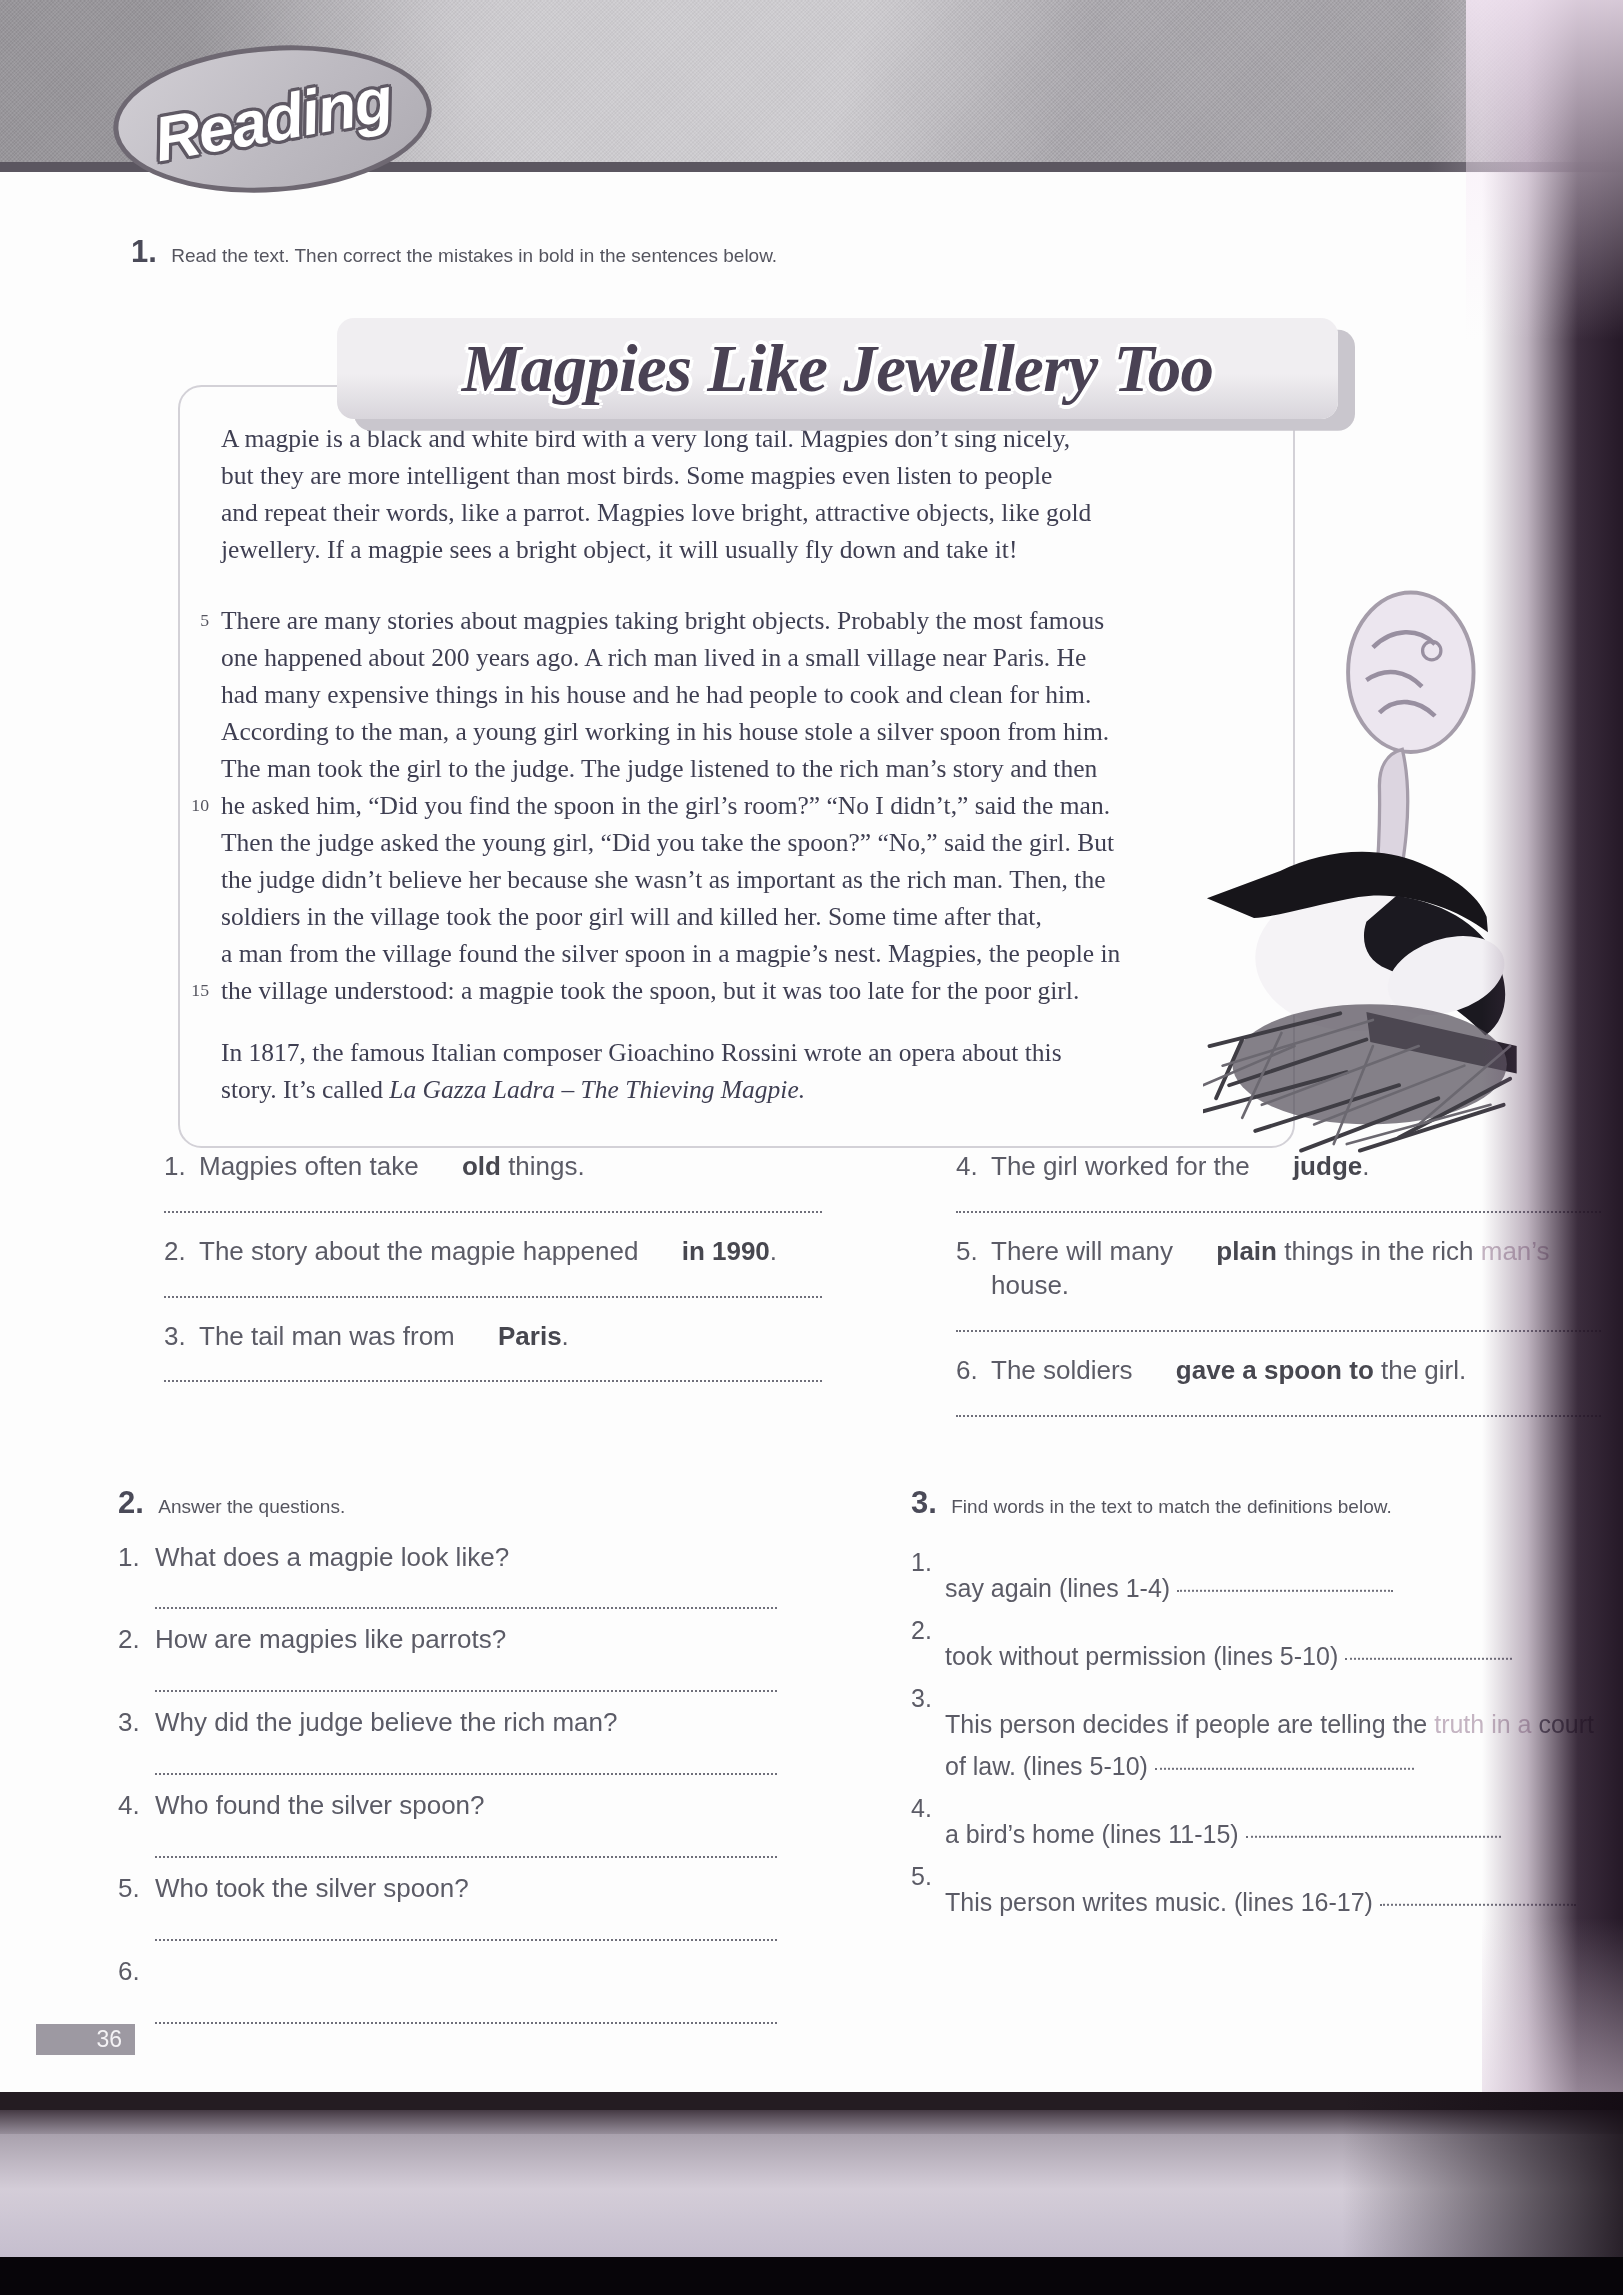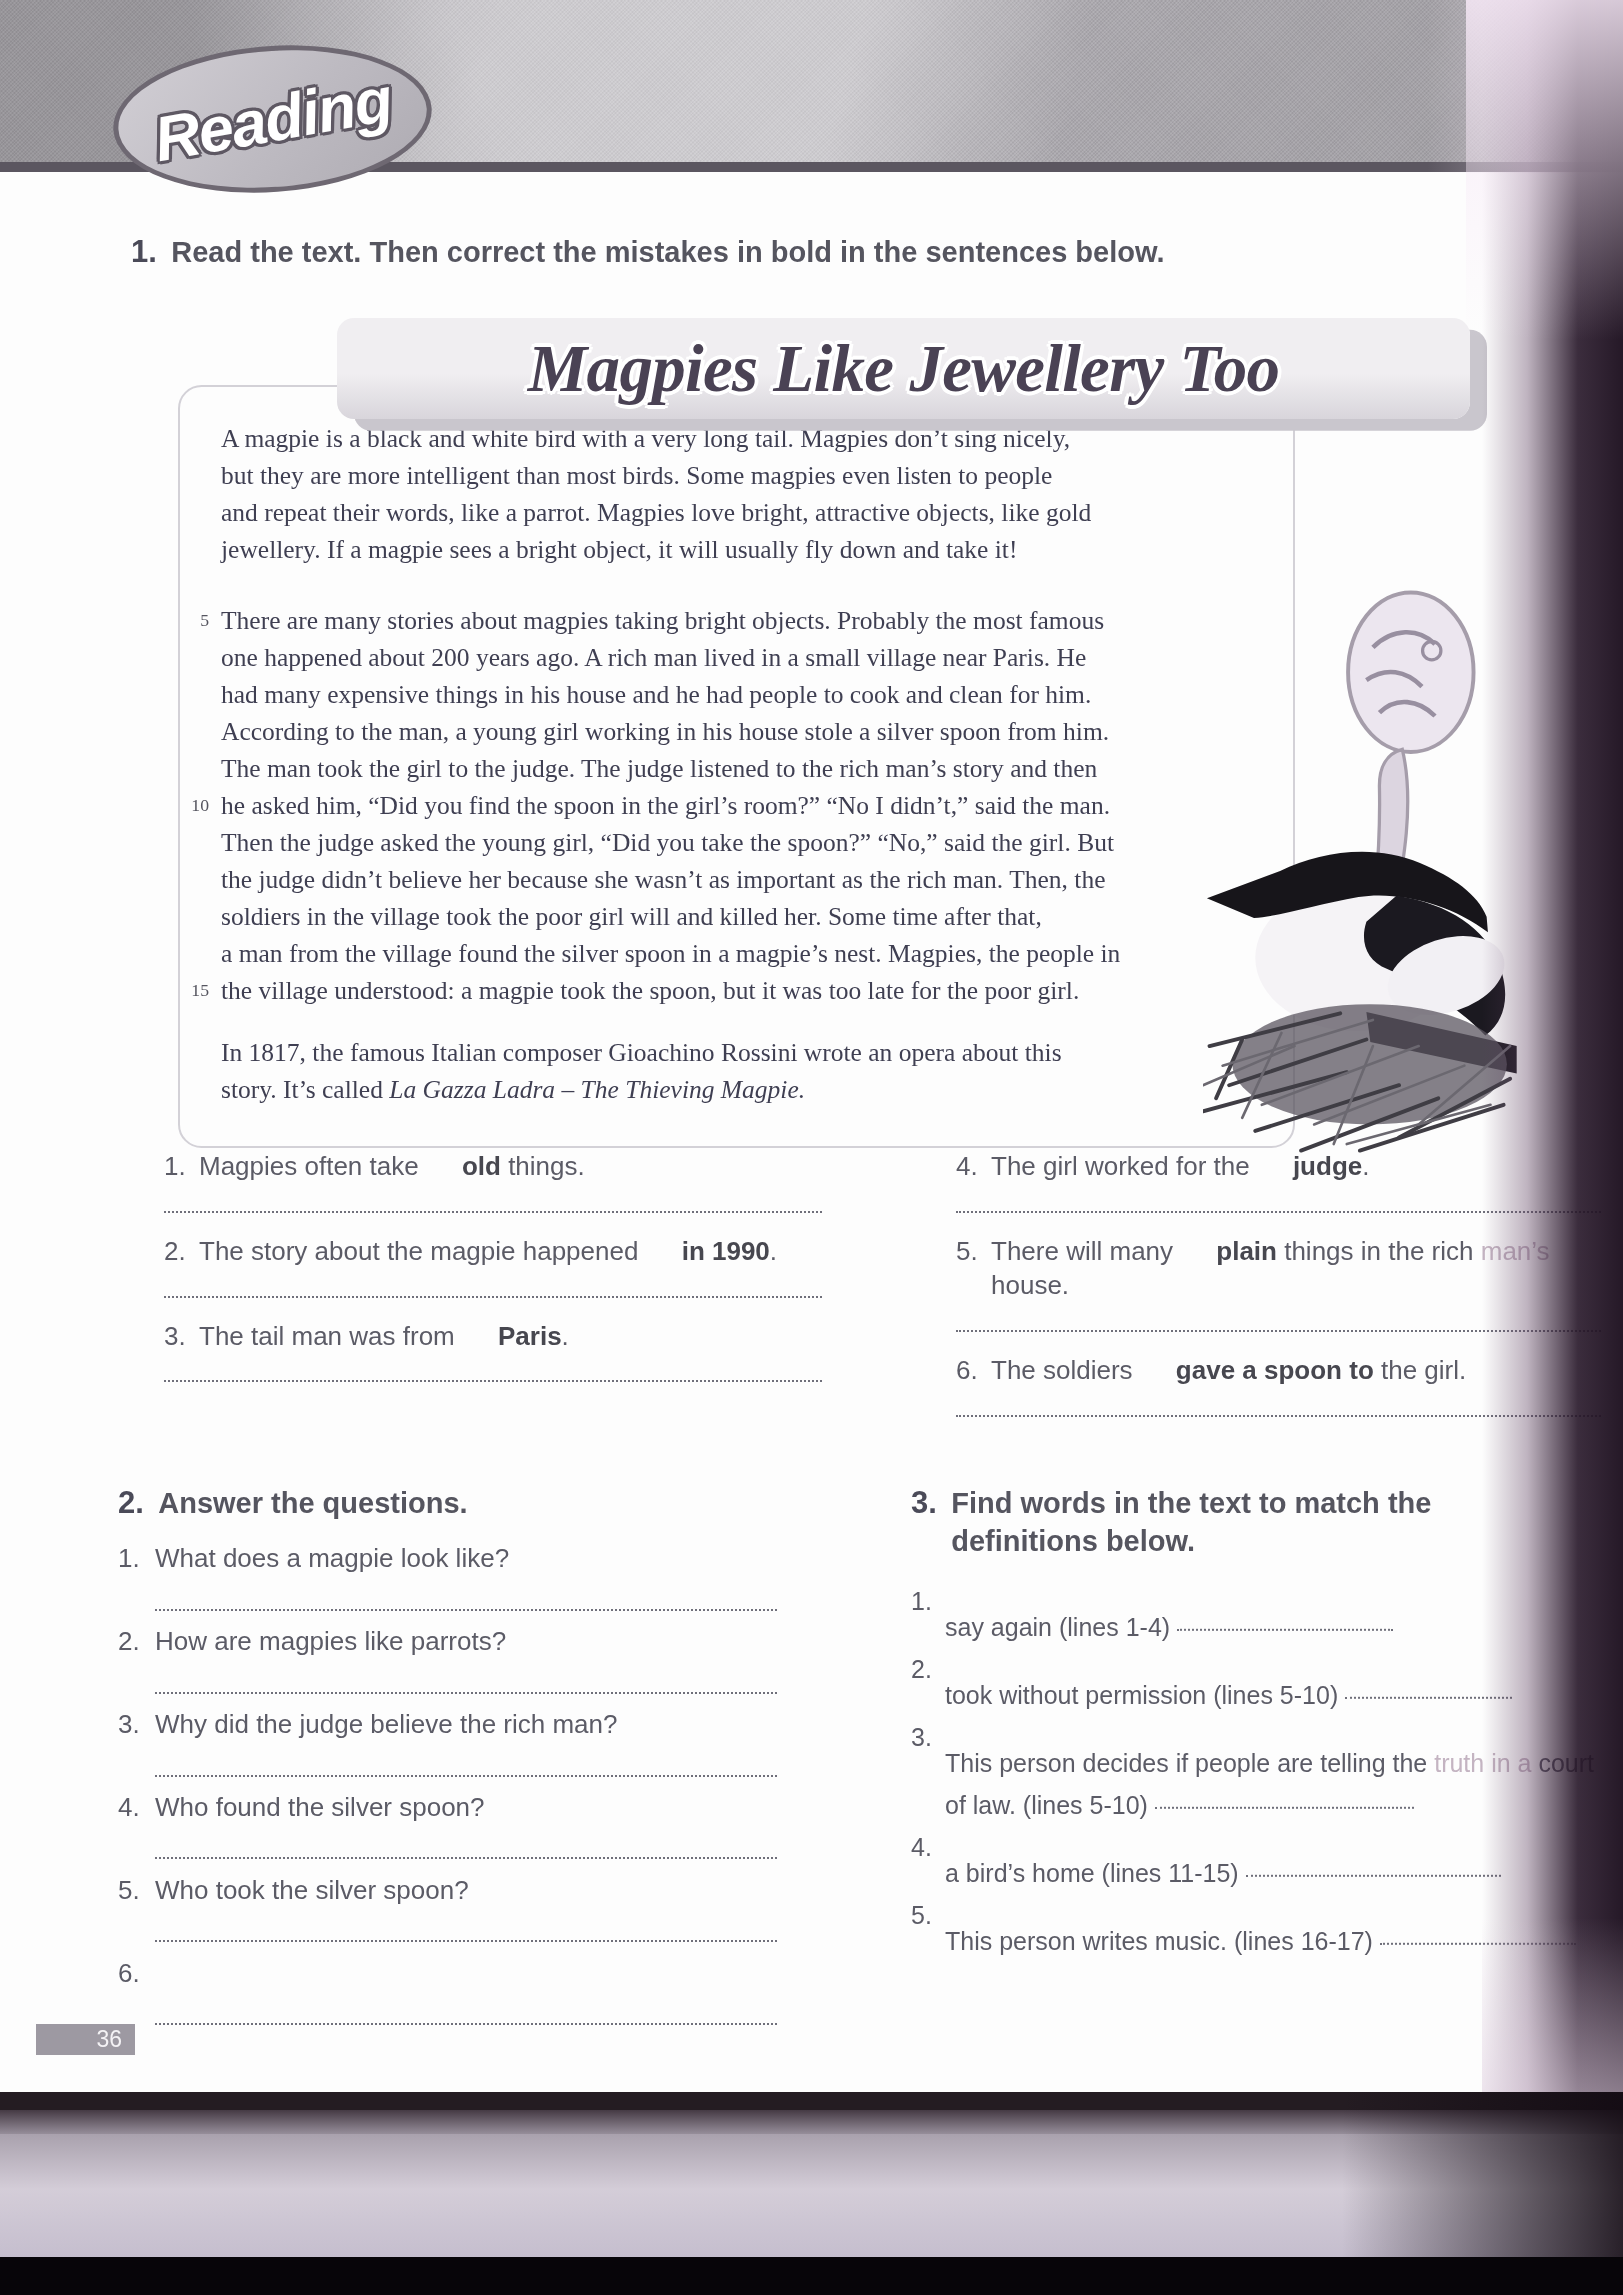--- a/index.html
+++ b/index.html
@@ -22,24 +22,24 @@
     background:linear-gradient(135deg,#d2cfd5 0%,#bdbac1 55%,#aeabb2 100%);
     border:5.9px solid #6e6872;transform:rotate(-4deg);display:flex;align-items:center;justify-content:center;z-index:6;}
   .badge span{display:block;transform:rotate(-6deg);font-size:63px;font-weight:bold;font-style:italic;
     color:#ffffff;letter-spacing:-1.3px;
     text-shadow:-3.3px 0 0 #5e5863,3.3px 0 0 #5e5863,0 -3.3px 0 #5e5863,0 3.3px 0 #5e5863,
       -2.6px -2.6px 0 #5e5863,2.6px 2.6px 0 #5e5863,-2.6px 2.6px 0 #5e5863,2.6px -2.6px 0 #5e5863;}
 
   
   .instr{position:absolute;left:131px;top:234px;display:flex;align-items:baseline;gap:14.4px;width:1244px;}
   .ex-num{font-size:31px;font-weight:bold;color:#4a4a58;}
-  .ex-label{font-size:29px;font-weight:bold;color:#55555f;line-height:1.3;}
-
-  
-  .title-banner{position:absolute;left:337px;top:318px;width:1133px;height:101px;z-index:4;
+  .ex-label{font-size:19px;font-weight:normal;color:#55555f;line-height:1.3;}
+
+  
+  .title-banner{position:absolute;left:337px;top:318px;width:1001px;height:101px;z-index:4;
     background:linear-gradient(#f0eef1 55%,#d8d5db);border-radius:17px;
     box-shadow:17px 11.8px 0 #c9c6cd;display:flex;align-items:center;justify-content:center;}
   .title-banner h1{margin:0;font-family:"Liberation Serif",serif;font-style:italic;font-weight:bold;
     font-size:67px;color:#4a4254;letter-spacing:-0.7px;white-space:nowrap;
     text-shadow:-3.9px 0 0 #fff,3.9px 0 0 #fff,0 -3.9px 0 #fff,0 3.9px 0 #fff,
       -2.6px -2.6px 0 #fff,2.6px 2.6px 0 #fff,-2.6px 2.6px 0 #fff,2.6px -2.6px 0 #fff;}
 
   
   .pass-box{position:absolute;left:178px;top:385px;width:1113px;height:759px;
     border:2px solid #d3d1d7;border-radius:23.6px;z-index:0;}

